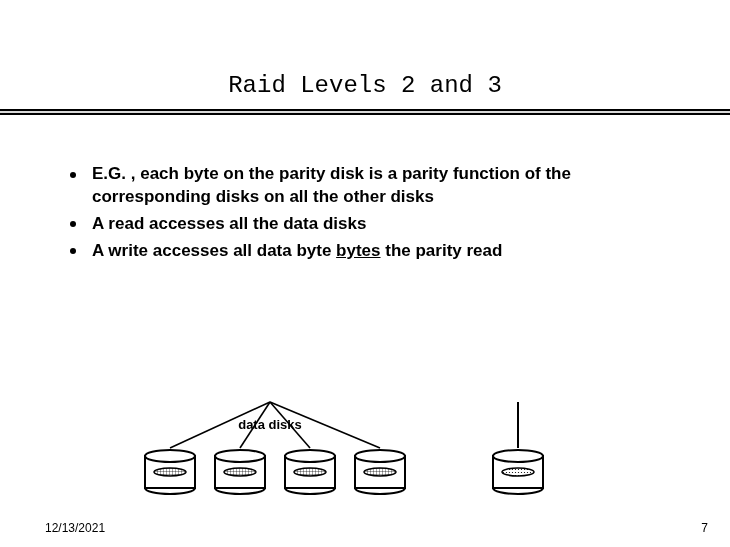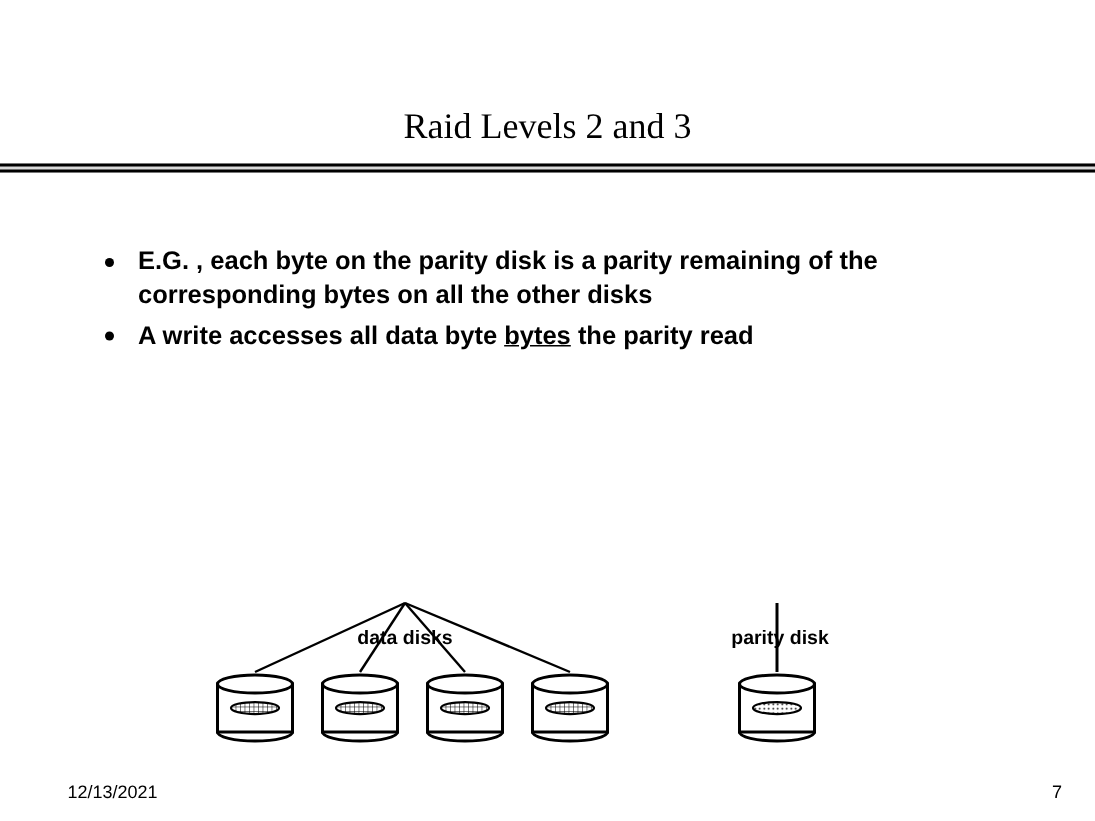--- a/index.html
+++ b/index.html
@@ -1,19 +1,19 @@
 <!DOCTYPE html>
 <html><head>
 <meta charset="utf-8">
 <style>
   * { margin: 0; padding: 0; box-sizing: border-box; }
   html, body { width: 730px; height: 547px; background: #fff; font-family: "Times New Roman", Times, serif; color: #000; }
   .slide { width: 730px; height: 547px; position: relative; }
   .title-area { text-align: center; padding-top: 72px; }
-  .title { font-size: 24px; font-weight: normal; font-family: Liberation Serif, serif; }
+  .title { font-size: 24px; font-weight: normal; font-family: Liberation Mono, monospace; }
   .hr-wrap { margin-top: 10px; }
   .hr-outer { height: 6px; width: 100%; border-top: 2px solid #000; border-bottom: 2px solid #000; background: #d9d9d9; }
   .bullets { margin: 48px 52px 0 70px; font-family: Arial, Helvetica, sans-serif; font-size: 17px; font-weight: bold; line-height: 1.35; }
   .bullets li { list-style: none; position: relative; padding-left: 22px; margin-bottom: 4px; }
   .bullets li::before { content: ""; position: absolute; left: 0; top: 0.5em; width: 6px; height: 6px; background: #000; border-radius: 50%; }
   .underline { text-decoration: underline; }
   .diagram-area { position: absolute; top: 370px; left: 0; width: 730px; height: 140px; }
   .label { font-family: Arial, Helvetica, sans-serif; font-size: 13px; font-weight: bold; text-align: center; position: absolute; margin-top: 32px; }
   .label.data { left: 170px; top: 15px; width: 200px; }
   .label.parity { left: 460px; top: 15px; width: 120px; }
@@ -26,27 +26,27 @@
 
 <div class="slide">
   <div class="title-area">
     <div class="title">Raid Levels 2 and 3</div>
   </div>
   <div class="hr-wrap">
     <div class="hr-outer"></div>
   </div>
 
   <ul class="bullets">
-    <li><span>E.G. , each byte on the parity disk is a parity remaining of the corresponding bytes on all the other disks</span></li>
+    <li><span>E.G. , each byte on the parity disk is a parity function of the corresponding disks on all the other disks</span></li>
+    <li><span>A read accesses all the data disks</span></li>
     <li><span>A write accesses all data byte </span><span class="underline">bytes</span><span> the parity read</span></li>
   </ul>
 
   <div class="diagram-area">
     <div class="label data">data disks</div>
-    <div class="label parity">parity disk</div>
     <svg class="dia" width="730" height="140">
 
       <g stroke="#000" stroke-width="1.6" fill="none">
         <line x1="270" y1="32" x2="170" y2="78"></line>
         <line x1="270" y1="32" x2="240" y2="78"></line>
         <line x1="270" y1="32" x2="310" y2="78"></line>
         <line x1="270" y1="32" x2="380" y2="78"></line>
       </g>
 
       <line x1="518" y1="32" x2="518" y2="78" stroke="#000" stroke-width="2"></line>

